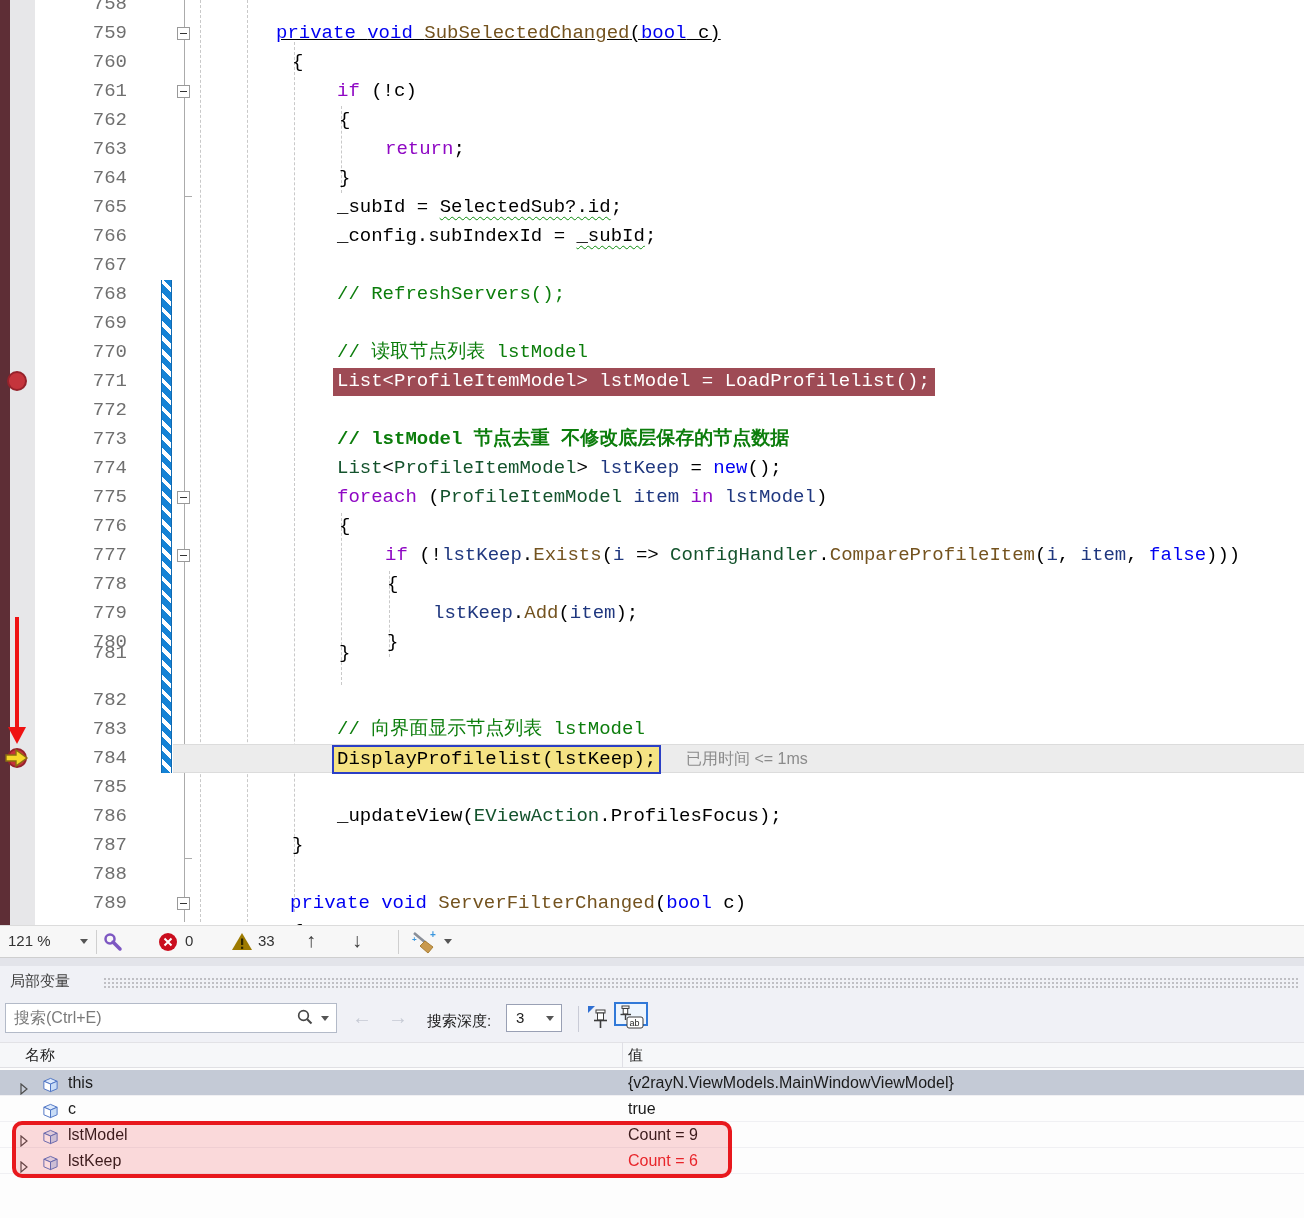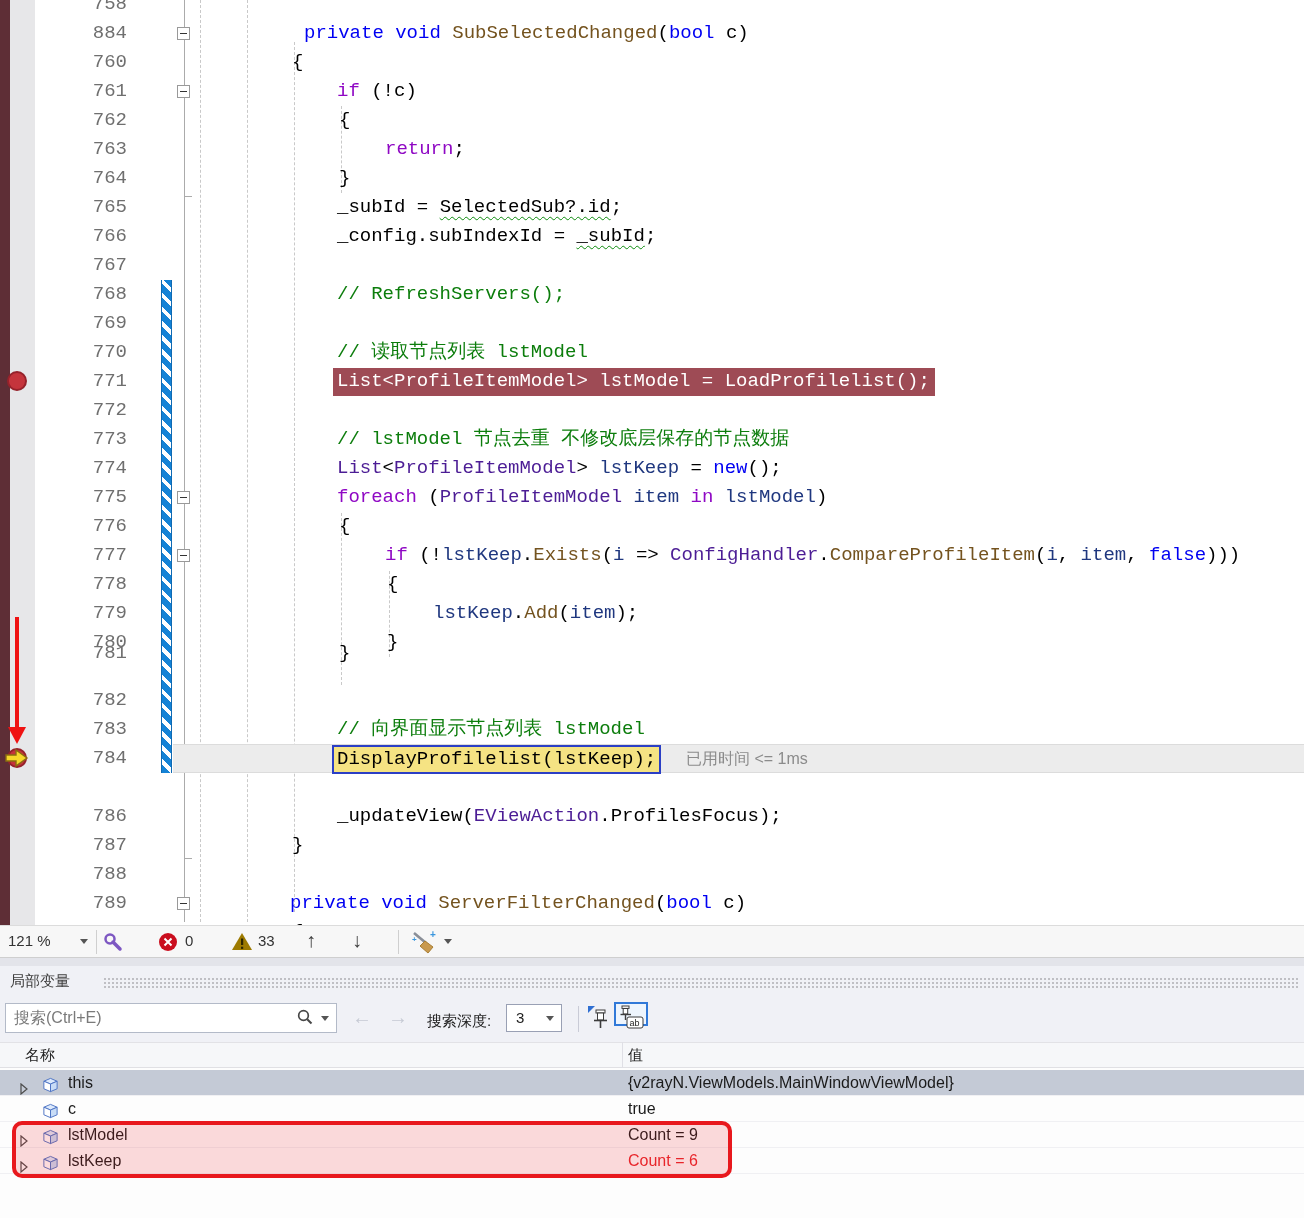--- a/index.html
+++ b/index.html
@@ -16,21 +16,21 @@
       background:repeating-linear-gradient(45deg,#1583d6 0 6px,#ffffff 6px 10px);
       border-left:1px solid #0f6ab3;border-right:1px solid #0f6ab3;box-sizing:border-box;}
   #code-lines{position:absolute;left:0;top:0;width:100%;height:100%;z-index:3;}
   .crow{position:absolute;left:0;width:100%;height:29px;line-height:29px;white-space:pre;
         font-family:"Liberation Mono","DejaVu Sans Mono",monospace;font-size:19px;color:#000;}
   .lnum{position:absolute;left:50px;width:77px;text-align:right;color:#6f6f6f;}
   .fbox{position:absolute;left:177px;top:8px;width:13px;height:13px;background:#fff;
         border:1px solid #999;box-sizing:border-box;}
   .fbox::after{content:"";position:absolute;left:2px;right:2px;top:5px;height:1px;background:#333;}
   .ctext{position:absolute;top:0;z-index:2;}
-  .c-kw{color:#0000f2}.c-ct{color:#8F08C4}.c-ty{color:#4c1d95}.c-cm{color:#0c7d0c}
+  .c-kw{color:#0000f2}.c-ct{color:#8F08C4}.c-ty{color:#14532d}.c-cm{color:#0c7d0c}
   .c-m{color:#74531f}.c-lo{color:#1f377f}.c-pl{color:#000}
   .c-wv{color:#000;text-decoration:underline wavy #0c8a0c;text-decoration-thickness:1px;text-underline-offset:4px;}
   .hl-bp .ctext{background:#9e4b55;line-height:27px;top:1px;padding:0 5px 1px 4px;margin-left:-4px;}
   .hl-bp .ctext span{color:#fff !important;text-decoration:none;}
   .hl-cur .ctext{background:#f5e383;border:2px solid #2b3fc5;line-height:25px;top:1px;padding:0 3px;margin-left:-5px;}
   .cur-band{position:absolute;left:173px;right:0;top:0;height:29px;background:#ececec;
         border-top:1px solid #dcdcdc;border-bottom:1px solid #dcdcdc;box-sizing:border-box;z-index:1;}
   .perftip{position:absolute;left:686px;top:0;font-family:"Liberation Sans",sans-serif;
         font-size:16px;color:#8b8b8b;z-index:2;}
   .bp-dot{position:absolute;left:7px;width:20px;height:20px;border-radius:50%;background:#c5343c;
@@ -94,46 +94,47 @@
     <div class="iguide" style="left:294px;top:42px;height:870px;"></div>
     <div class="iguide" style="left:341px;top:106px;height:87px;"></div>
     <div class="iguide" style="left:341px;top:513px;height:172px;"></div>
     <div class="iguide" style="left:389px;top:571px;height:86px;"></div>
     <div class="outline-line"></div>
     <div class="otick" style="top:196px;"></div>
     <div class="otick" style="top:858px;"></div>
     <div class="change-bar"></div>
     <div id="code-lines">
         <div class="crow" style="top: -10px;"><span class="lnum">758</span><span class="ctext" style="left: 290px;"></span></div>
-        <div class="crow" style="top: 19px;"><span class="lnum">884</span><span class="fbox"></span><span class="ctext" style="left: 304px;"><span class="c-kw">private </span><span class="c-kw">void </span><span class="c-m">SubSelectedChanged</span><span class="c-pl">(</span><span class="c-kw">bool</span><span class="c-pl"> c)</span></span></div>
+        <div class="crow" style="top: 19px;"><span class="lnum">759</span><span class="fbox"></span><span class="ctext" style="left: 276px; text-decoration: underline;"><span class="c-kw">private </span><span class="c-kw">void </span><span class="c-m">SubSelectedChanged</span><span class="c-pl">(</span><span class="c-kw">bool</span><span class="c-pl"> c)</span></span></div>
         <div class="crow" style="top: 48px;"><span class="lnum">760</span><span class="ctext" style="left: 292px;"><span class="c-pl">{</span></span></div>
         <div class="crow" style="top: 77px;"><span class="lnum">761</span><span class="fbox"></span><span class="ctext" style="left: 337px;"><span class="c-ct">if </span><span class="c-pl">(!c)</span></span></div>
         <div class="crow" style="top: 106px;"><span class="lnum">762</span><span class="ctext" style="left: 339px;"><span class="c-pl">{</span></span></div>
         <div class="crow" style="top: 135px;"><span class="lnum">763</span><span class="ctext" style="left: 385px;"><span class="c-ct">return</span><span class="c-pl">;</span></span></div>
         <div class="crow" style="top: 164px;"><span class="lnum">764</span><span class="ctext" style="left: 339px;"><span class="c-pl">}</span></span></div>
         <div class="crow" style="top: 193px;"><span class="lnum">765</span><span class="ctext" style="left: 337px;"><span class="c-pl">_subId = </span><span class="c-wv">SelectedSub?.id</span><span class="c-pl">;</span></span></div>
         <div class="crow" style="top: 222px;"><span class="lnum">766</span><span class="ctext" style="left: 337px;"><span class="c-pl">_config.subIndexId = </span><span class="c-wv">_subId</span><span class="c-pl">;</span></span></div>
         <div class="crow" style="top: 251px;"><span class="lnum">767</span><span class="ctext" style="left: 337px;"></span></div>
         <div class="crow" style="top: 280px;"><span class="lnum">768</span><span class="ctext" style="left: 337px;"><span class="c-cm">// RefreshServers();</span></span></div>
         <div class="crow" style="top: 309px; padding-left: 48px;"><span class="lnum">769</span><span class="ctext" style="left: 337px;"></span></div>
         <div class="crow" style="top: 338px;"><span class="lnum">770</span><span class="ctext" style="left: 337px;"><span class="c-cm">// 读取节点列表 lstModel</span></span></div>
         <div class="crow hl-bp" style="top: 367px;"><span class="lnum">771</span><span class="ctext" style="left: 337px;"><span class="c-pl">List&lt;ProfileItemModel&gt; lstModel = LoadProfilelist();</span></span></div>
         <div class="crow" style="top: 396px;"><span class="lnum">772</span><span class="ctext" style="left: 337px;"></span></div>
-        <div class="crow" style="top: 425px;"><span class="lnum">773</span><span class="ctext" style="left: 337px;"><span class="c-cm">// lstModel 节点去重 不修改底层保存的节点数据</span></span></div>
+        <div class="crow" style="top: 425px;"><span class="lnum">773</span><span class="ctext" style="left: 337px; font-weight: bold;"><span class="c-cm">// lstModel 节点去重 不修改底层保存的节点数据</span></span></div>
         <div class="crow" style="top: 454px;"><span class="lnum">774</span><span class="ctext" style="left: 337px;"><span class="c-ty">List</span><span class="c-pl">&lt;</span><span class="c-ty">ProfileItemModel</span><span class="c-pl">&gt; </span><span class="c-lo">lstKeep</span><span class="c-pl"> = </span><span class="c-kw">new</span><span class="c-pl">();</span></span></div>
         <div class="crow" style="top: 483px;"><span class="lnum">775</span><span class="fbox"></span><span class="ctext" style="left: 337px;"><span class="c-ct">foreach </span><span class="c-pl">(</span><span class="c-ty">ProfileItemModel</span><span class="c-pl"> </span><span class="c-lo">item</span><span class="c-pl"> </span><span class="c-ct">in</span><span class="c-pl"> </span><span class="c-lo">lstModel</span><span class="c-pl">)</span></span></div>
         <div class="crow" style="top: 512px;"><span class="lnum">776</span><span class="ctext" style="left: 339px;"><span class="c-pl">{</span></span></div>
         <div class="crow" style="top: 541px;"><span class="lnum">777</span><span class="fbox"></span><span class="ctext" style="left: 385px;"><span class="c-ct">if </span><span class="c-pl">(!</span><span class="c-lo">lstKeep</span><span class="c-pl">.</span><span class="c-m">Exists</span><span class="c-pl">(</span><span class="c-lo">i</span><span class="c-pl"> =&gt; </span><span class="c-ty">ConfigHandler</span><span class="c-pl">.</span><span class="c-m">CompareProfileItem</span><span class="c-pl">(</span><span class="c-lo">i</span><span class="c-pl">, </span><span class="c-lo">item</span><span class="c-pl">, </span><span class="c-kw">false</span><span class="c-pl">)))</span></span></div>
         <div class="crow" style="top: 570px;"><span class="lnum">778</span><span class="ctext" style="left: 387px;"><span class="c-pl">{</span></span></div>
         <div class="crow" style="top: 599px;"><span class="lnum">779</span><span class="ctext" style="left: 433px;"><span class="c-lo">lstKeep</span><span class="c-pl">.</span><span class="c-m">Add</span><span class="c-pl">(</span><span class="c-lo">item</span><span class="c-pl">);</span></span></div>
         <div class="crow" style="top: 628px;"><span class="lnum">780</span><span class="ctext" style="left: 387px;"><span class="c-pl">}</span></span></div>
         <div class="crow" style="top: 639px;"><span class="lnum">781</span><span class="ctext" style="left: 339px;"><span class="c-pl">}</span></span></div>
         <div class="crow" style="top: 686px; padding-left: 40px;"><span class="lnum">782</span><span class="ctext" style="left: 337px;"></span></div>
         <div class="crow" style="top: 715px;"><span class="lnum">783</span><span class="ctext" style="left: 337px;"><span class="c-cm">// 向界面显示节点列表 lstModel</span></span></div>
         <div class="crow hl-cur" style="top: 744px;"><div class="cur-band"></div><span class="lnum">784</span><span class="ctext" style="left: 337px;"><span class="c-pl">DisplayProfilelist(lstKeep);</span></span><span class="perftip">已用时间 &lt;= 1ms</span></div>
+        <div class="crow" style="top: 773px;"><span class="lnum">785</span><span class="ctext" style="left: 337px;"></span></div>
         <div class="crow" style="top: 802px;"><span class="lnum">786</span><span class="ctext" style="left: 337px;"><span class="c-pl">_updateView(</span><span class="c-ty">EViewAction</span><span class="c-pl">.ProfilesFocus);</span></span></div>
         <div class="crow" style="top: 831px;"><span class="lnum">787</span><span class="ctext" style="left: 292px;"><span class="c-pl">}</span></span></div>
         <div class="crow" style="top: 860px;"><span class="lnum">788</span><span class="ctext" style="left: 337px;"></span></div>
         <div class="crow" style="top: 889px;"><span class="lnum">789</span><span class="fbox"></span><span class="ctext" style="left: 290px;"><span class="c-kw">private </span><span class="c-kw">void </span><span class="c-m">ServerFilterChanged</span><span class="c-pl">(</span><span class="c-kw">bool</span><span class="c-pl"> c)</span></span></div>
         <div class="crow" style="top: 918px;"><span class="lnum">790</span><span class="ctext" style="left: 292px;"><span class="c-pl">{</span></span></div>
       </div>
     <div class="left-strip"></div>
     <div class="glyph-margin"></div>
     <div class="bp-dot" style="top:371px;"></div>
     <div class="bp-dot" style="top:748px;"></div>

